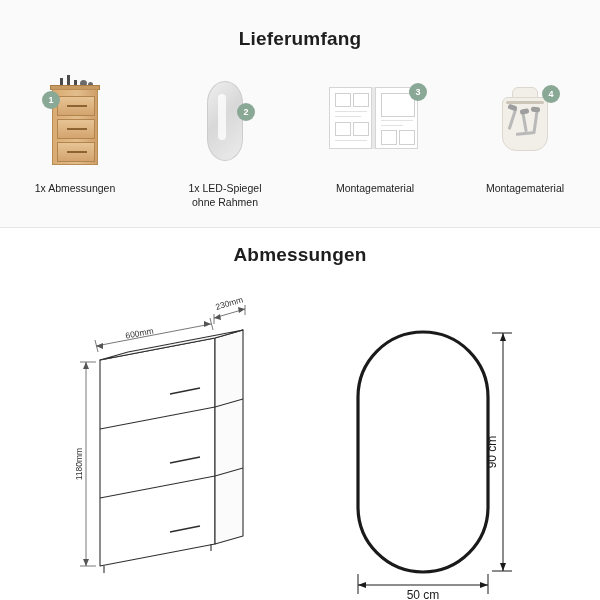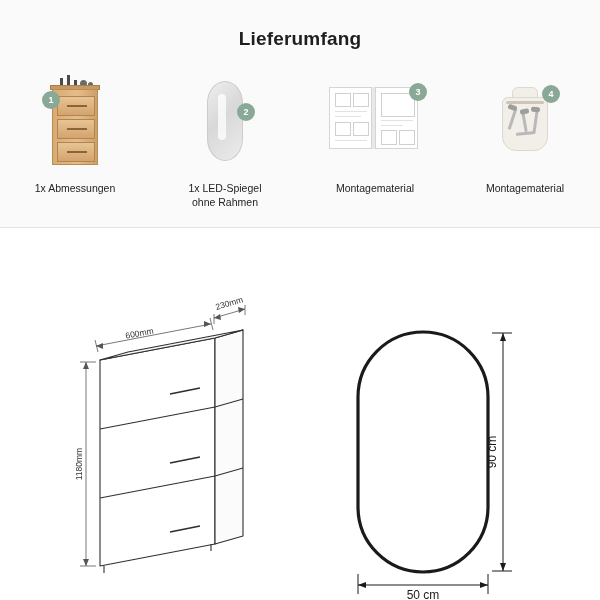--- a/index.html
+++ b/index.html
@@ -289,20 +289,21 @@
           </div>
         </div>
         <div class="item-label">Montagematerial</div>
       </div>
 
     </div>
     <div class="divider"></div>
   </div>
 
   <div class="section-dimensions">
+    <div class="section-title dim-title">Abmessungen</div>
 
     <div class="dim-canvas">
       <svg class="dim-svg" width="600" height="328" viewBox="0 0 600 328" xmlns="http://www.w3.org/2000/svg">
 
         <g fill="none" stroke="#2f2f2f" stroke-width="1.1" stroke-linejoin="round">
 
           <polygon points="100,88 215,66 215,272 100,294" fill="#ffffff"></polygon>
 
           <polygon points="215,66 243,58 243,264 215,272" fill="#fbfbfb"></polygon>
 

